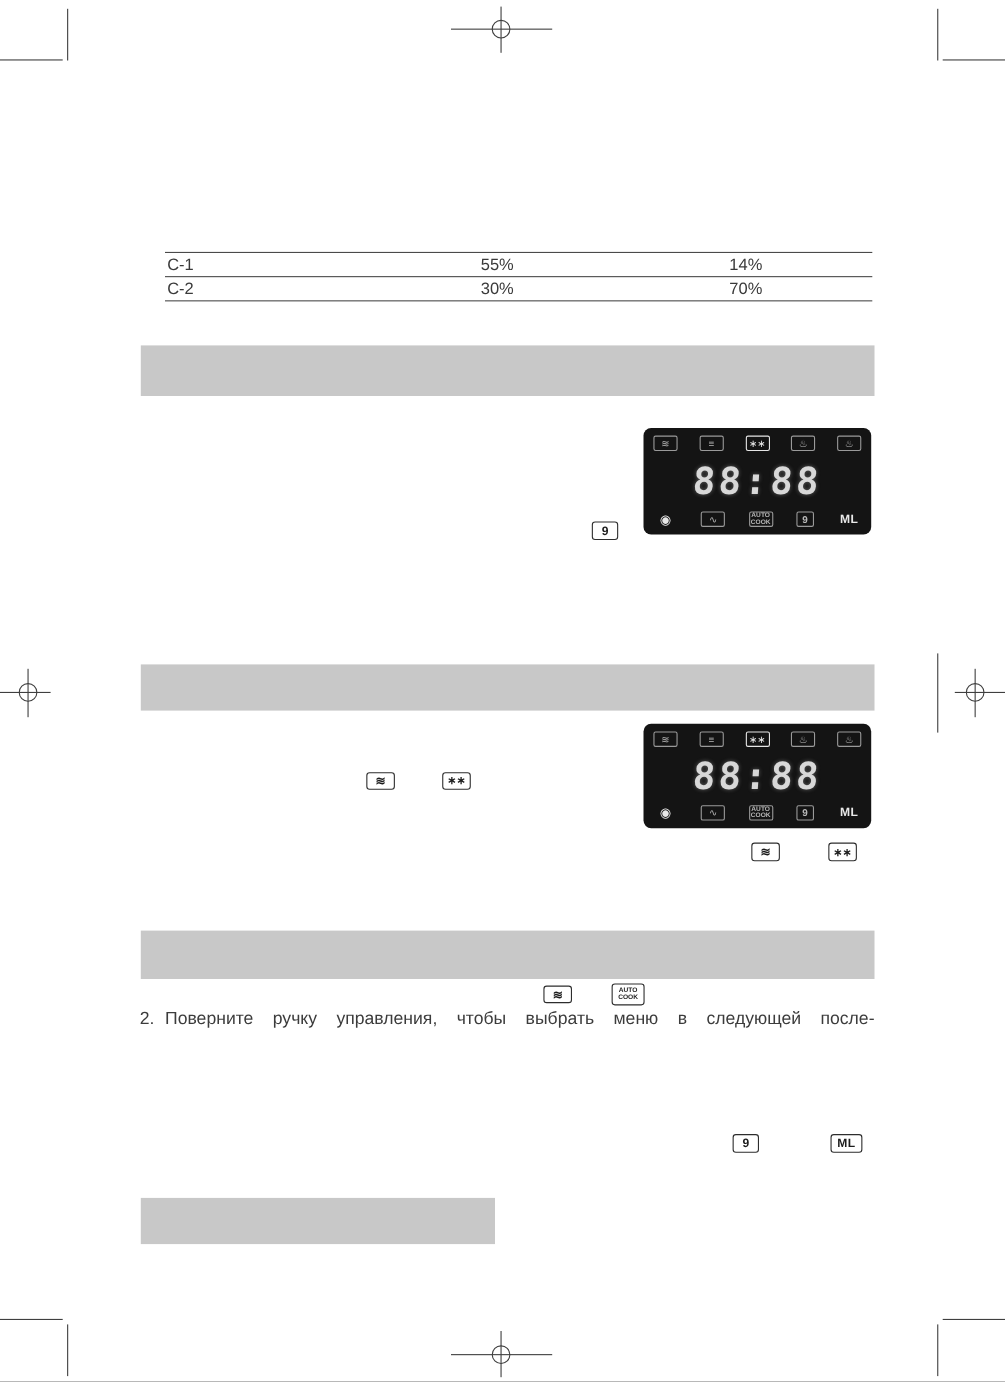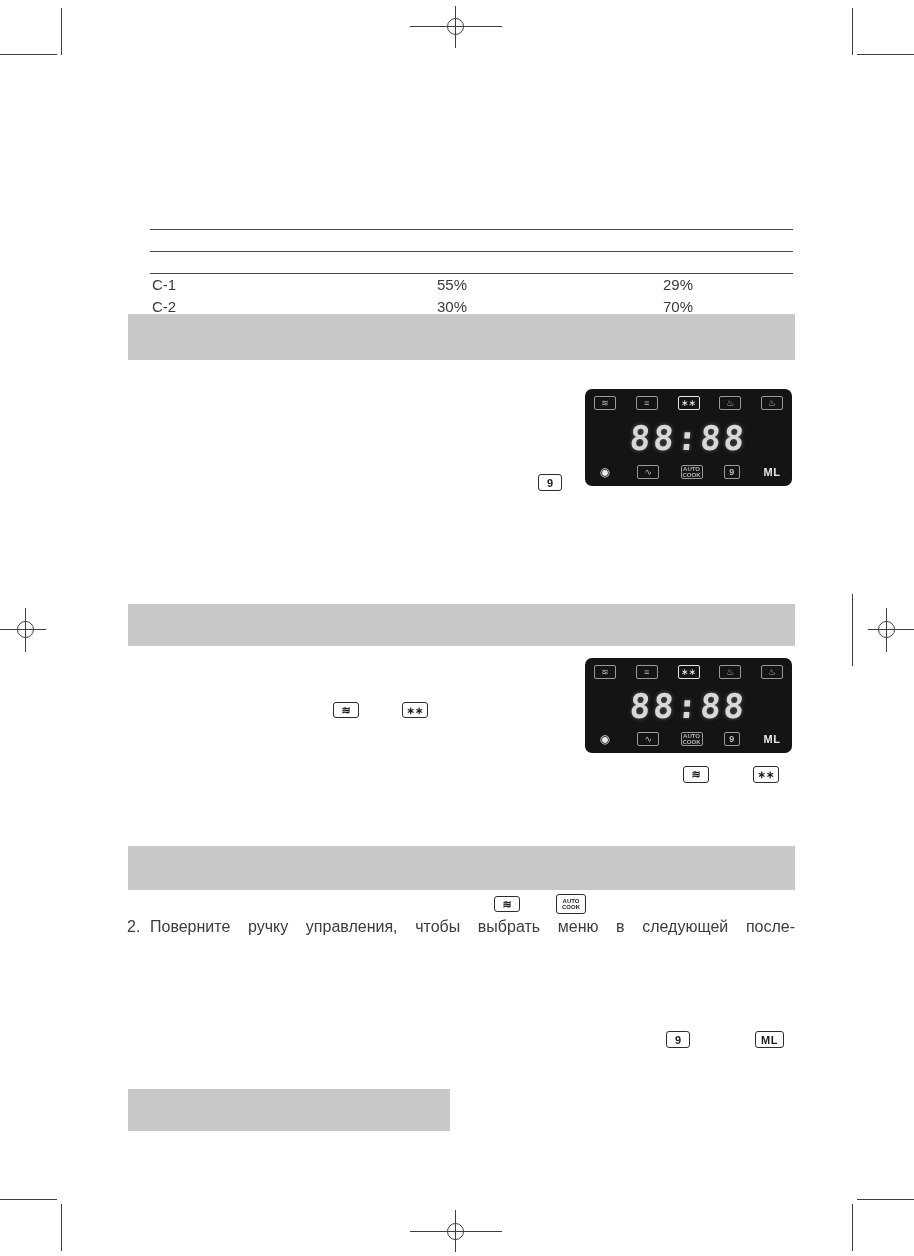--- a/index.html
+++ b/index.html
@@ -6,21 +6,21 @@
   .page {
     position:relative; width:914px; height:1256px; background:#ffffff;
     font-family:"Liberation Sans", sans-serif; color:#3c3c3c; overflow:hidden;
     margin:0 auto;
   }
   .crop-line { position:absolute; background:#3f3f3f; }
   .reg-circle { position:absolute; width:17px; height:17px; border:1px solid #3f3f3f;
     border-radius:50%; box-sizing:border-box; background:transparent; }
   .gray-bar { position:absolute; background:#c8c8c8; }
   .table-line { position:absolute; height:1px; background:#4a4a4a; }
-  .cell { position:absolute; font-size:15px; color:#3a3a3a; white-space:nowrap;margin-top:44px; }
+  .cell { position:absolute; font-size:15px; color:#3a3a3a; white-space:nowrap; }
 
   .led { position:absolute; background:#141414; border-radius:7px; display:flex;
     flex-direction:column; justify-content:space-between; padding:7px 9px;
     box-sizing:border-box; }
   .led-row { display:flex; justify-content:space-between; align-items:center; }
   .led-icon { min-width:22px; height:14px; border:1px solid #9a9a9a; border-radius:2px;
     color:#b8b8b8; font-size:9px; line-height:10px; display:inline-flex; align-items:center;
     justify-content:center; box-sizing:border-box; padding:0 1px; }
   .led-icon.bright { color:#f2f2f2; border-color:#e6e6e6; }
   .led-icon.noborder { border:none; }
@@ -73,21 +73,21 @@
   <div class="crop-line" style="left:852px; top:594px; width:1px; height:72px;"></div>
   <div class="reg-circle" style="left:878px; top:621px;"></div>
 
   <div>
     <div class="table-line" style="left:150px; top:229px; width:643px;"></div>
     <div class="table-line" style="left:150px; top:251px; width:643px;"></div>
     <div class="table-line" style="left:150px; top:273px; width:643px;"></div>
 
     <span class="cell" style="left:152px; top:232px;">C-1</span>
     <span class="cell" style="left:437px; top:232px;text-align:right;">55%</span>
-    <span class="cell" style="left:663px; top:232px;">29%</span>
+    <span class="cell" style="left:663px; top:232px;">14%</span>
 
     <span class="cell" style="left:152px; top:254px;">C-2</span>
     <span class="cell" style="left:437px; top:254px;">30%</span>
     <span class="cell" style="left:663px; top:254px;">70%</span>
   </div>
 
   <div class="gray-bar" style="left:128px; top:314px; width:667px; height:46px;"></div>
   <div class="gray-bar" style="left:128px; top:604px; width:667px; height:42px;"></div>
   <div class="gray-bar" style="left:128px; top:846px; width:667px; height:44px;"></div>
   <div class="gray-bar" style="left:128px; top:1089px; width:322px; height:42px;"></div>

